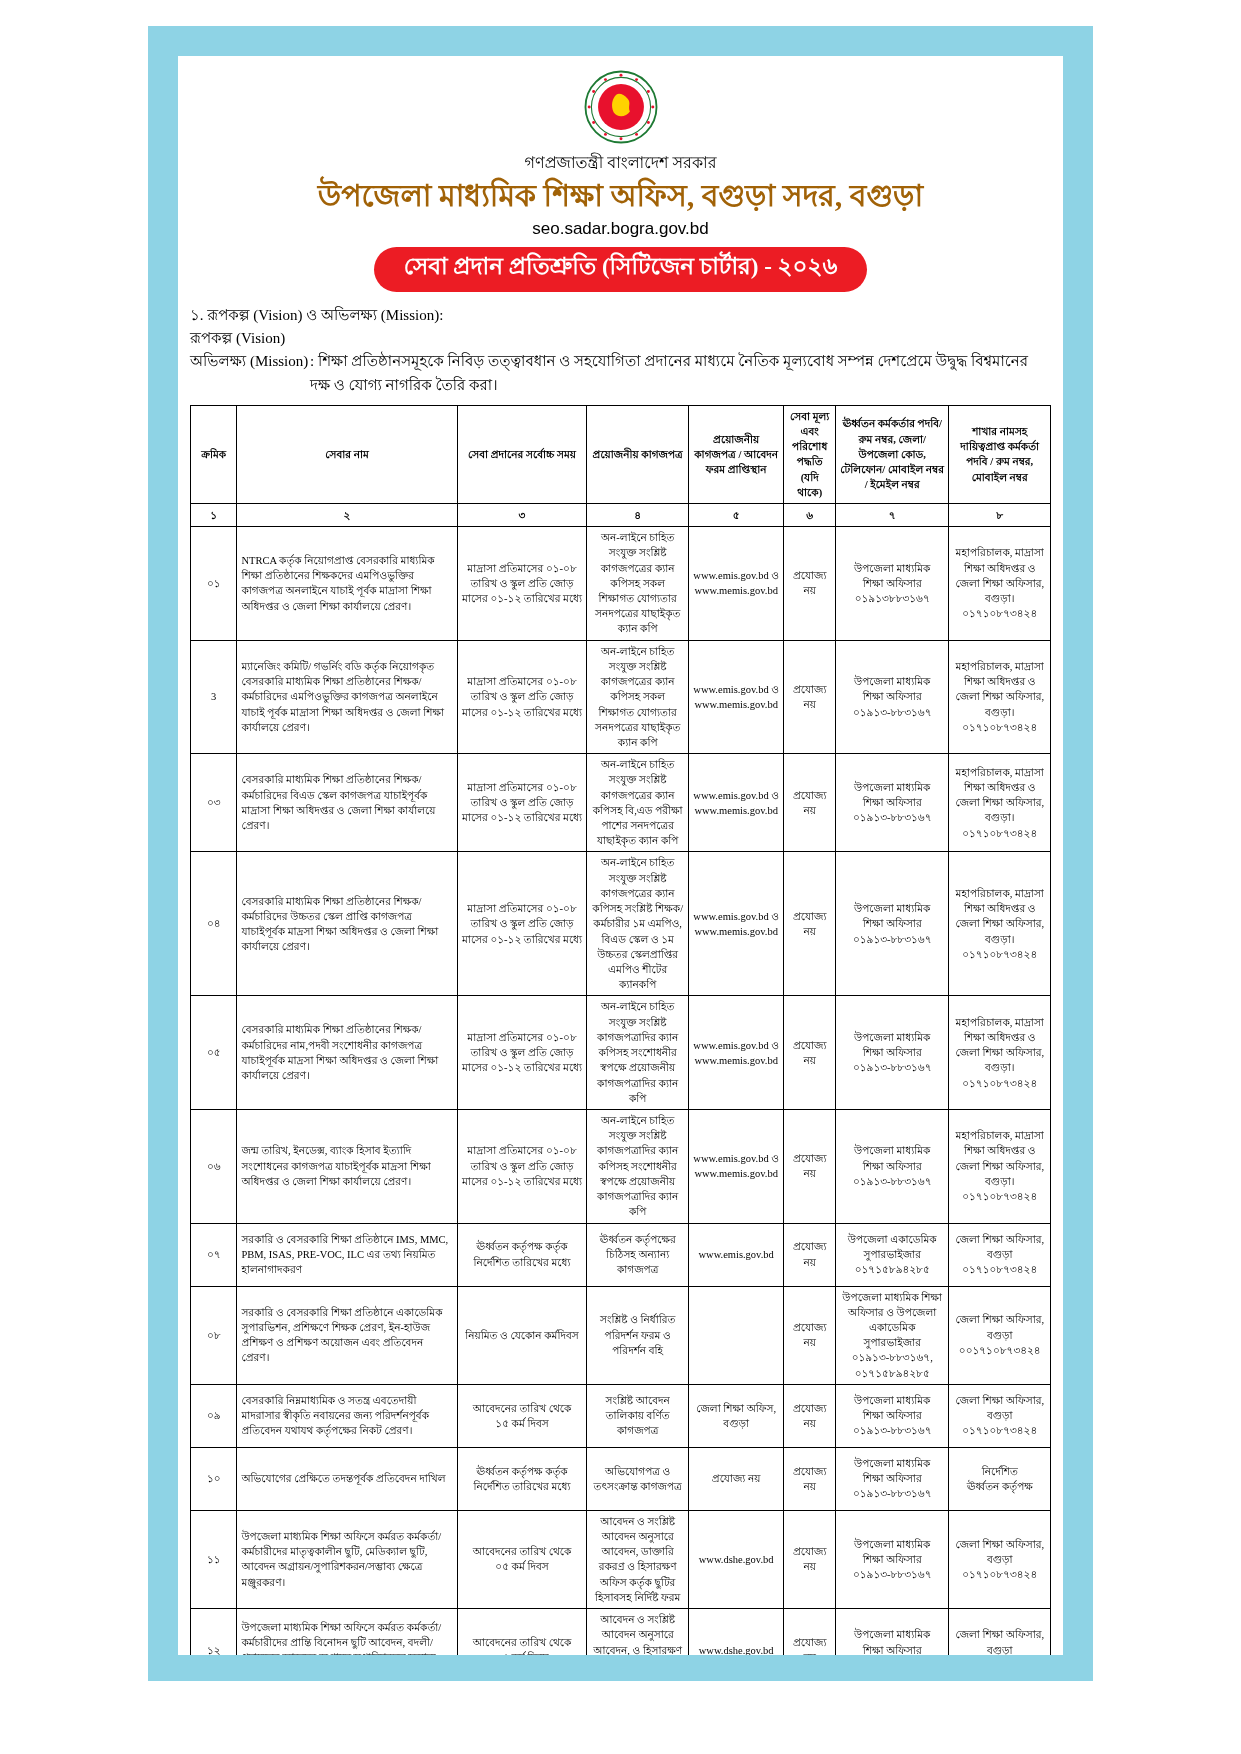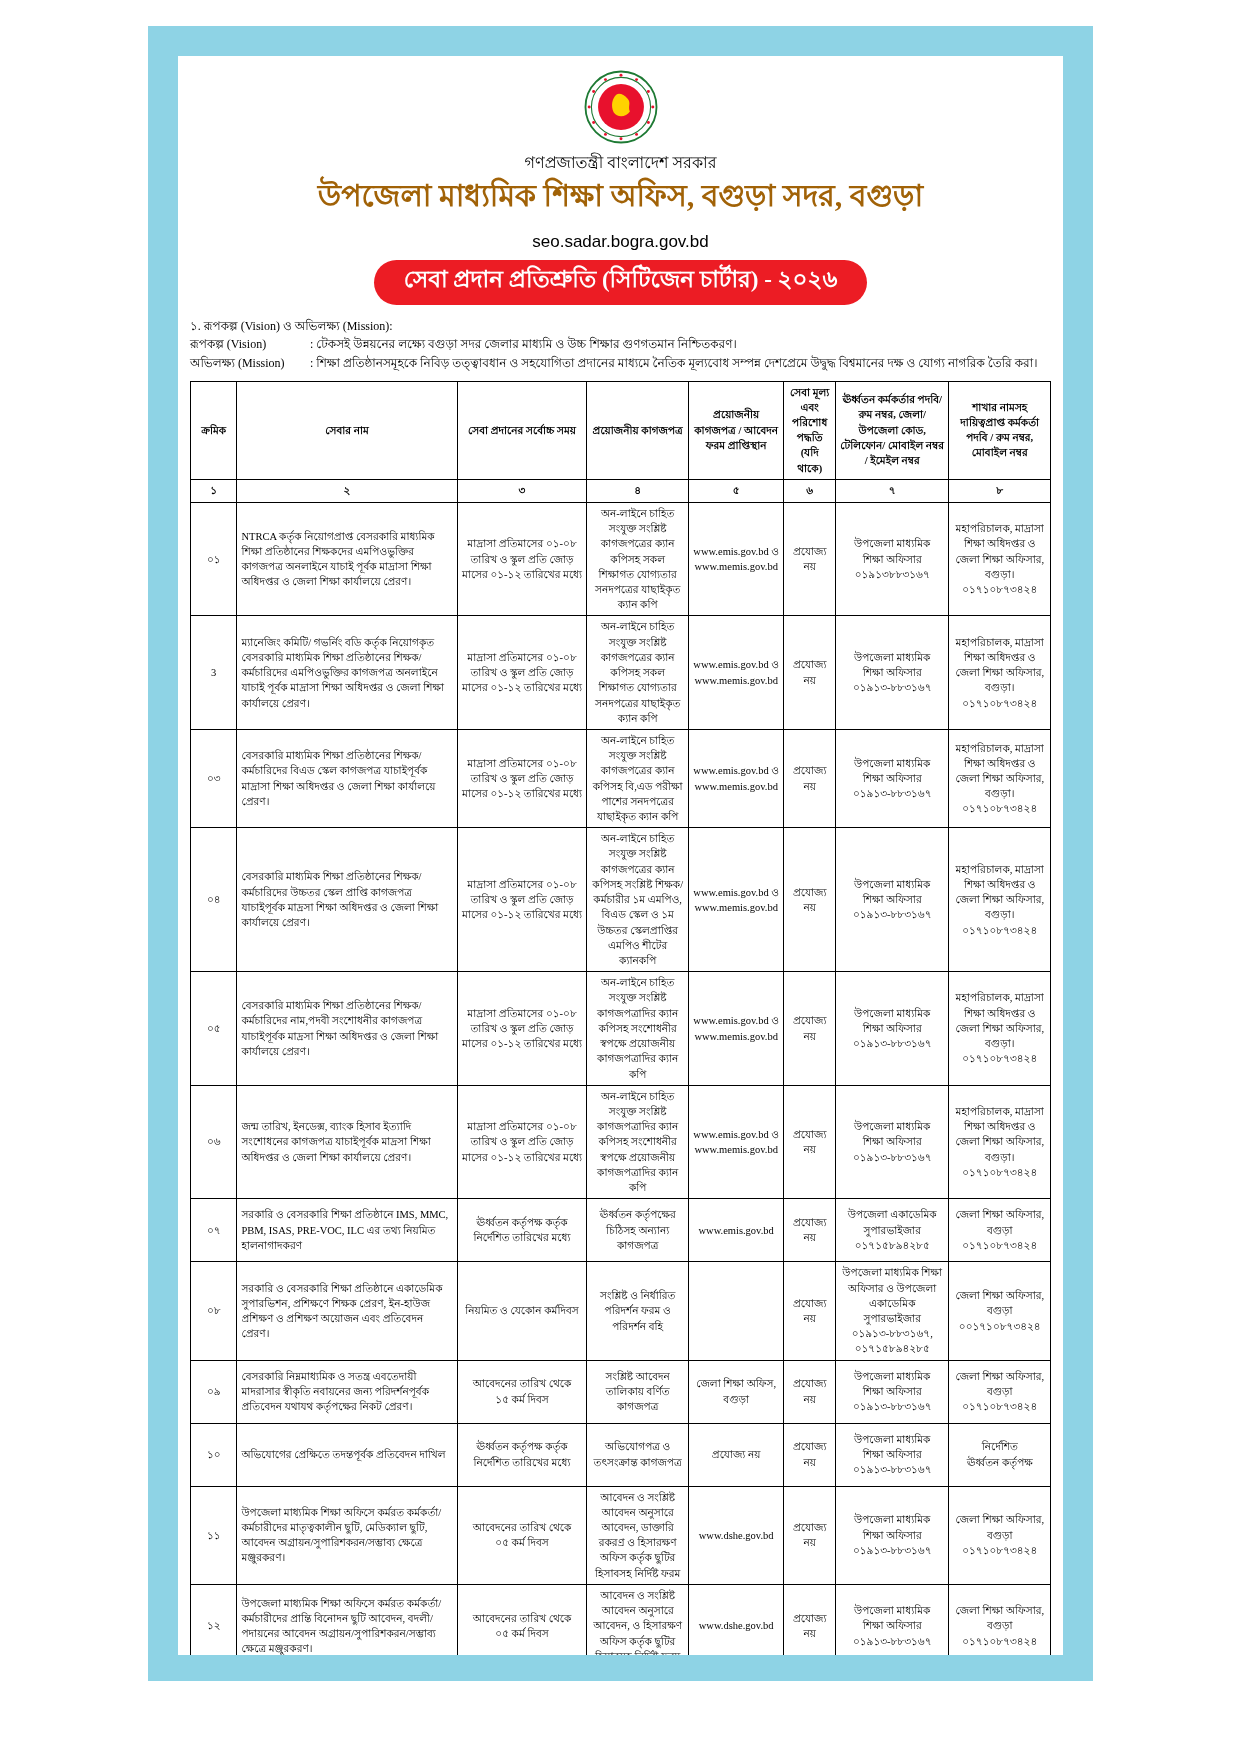--- a/index.html
+++ b/index.html
@@ -7,26 +7,26 @@
        font-family:"Liberation Serif","DejaVu Serif",serif;color:#000;}
   .frame{position:absolute;left:148px;top:26px;width:945px;height:1655px;
          background:#8ed3e5;box-sizing:border-box;padding:30px 30px 26px 30px;}
   .page{background:#ffffff;width:100%;height:100%;box-sizing:border-box;
         padding:14px 12px 10px 12px;overflow:hidden;}
   
   .hdr{text-align:center;}
   .emblem{width:74px;height:74px;display:inline-block;}
   .govt-line{font-size:16px;margin-top:2px;}
   .office-title{font-size:30px;font-weight:bold;color:#a16207;margin-top:2px;line-height:1.15;}
-  .website{font-size:17px;font-family:"Liberation Sans",sans-serif;margin-top:18px;}
+  .website{font-size:17px;font-family:"Liberation Sans",sans-serif;margin-top:5px;}
   .banner-wrap{margin-top:8px;}
   .banner{display:inline-block;background:#ec1c24;color:#fff;font-weight:bold;
           font-size:23px;padding:7px 30px 13px 30px;border-radius:26px;line-height:1.1;}
   
-  .vm{margin-top:12px;font-size:12px;line-height:1.55;}
+  .vm{margin-top:12px;font-size:15px;line-height:1.55;}
   .vm-row{display:flex;}
   .vm-label{flex:0 0 120px;}
   .vm-text{flex:1;}
   
   table.charter{width:100%;border-collapse:collapse;margin-top:8px;
                 font-size:10.5px;line-height:1.45;table-layout:fixed;}
   table.charter th,table.charter td{border:1px solid #000;padding:3px 4px;
                 vertical-align:middle;word-wrap:break-word;}
   table.charter{border:1.5px solid #000;}
   th.colhead{font-weight:bold;text-align:center;font-size:10.5px;height:70px;}
@@ -68,21 +68,20 @@
       <div class="website">seo.sadar.bogra.gov.bd</div>
       <div class="banner-wrap">
         <span class="banner">সেবা প্রদান প্রতিশ্রুতি (সিটিজেন চার্টার) - ২০২৬</span>
       </div>
     </div>
 
     <div class="vm">
       <div>১. রূপকল্প (Vision) ও অভিলক্ষ্য (Mission):</div>
       <div class="vm-row">
         <span class="vm-label">রূপকল্প (Vision)</span>
-        <span class="vm-text">: টেকসই উন্নয়নের লক্ষ্যে বগুড়া সদর জেলার মাধ্যমি ও উচ্চ শিক্ষার গুণগতমান নিশ্চিতকরণ।</span>
       </div>
       <div class="vm-row">
         <span class="vm-label">অভিলক্ষ্য (Mission)</span>
         <span class="vm-text">: শিক্ষা প্রতিষ্ঠানসমূহকে নিবিড় তত্ত্বাবধান ও সহযোগিতা প্রদানের মাধ্যমে নৈতিক মূল্যবোধ সম্পন্ন দেশপ্রেমে উদ্বুদ্ধ বিশ্বমানের দক্ষ ও যোগ্য নাগরিক তৈরি করা।</span>
       </div>
     </div>
 
     <table class="charter">
       <colgroup>
         <col style="width:5.4%">

